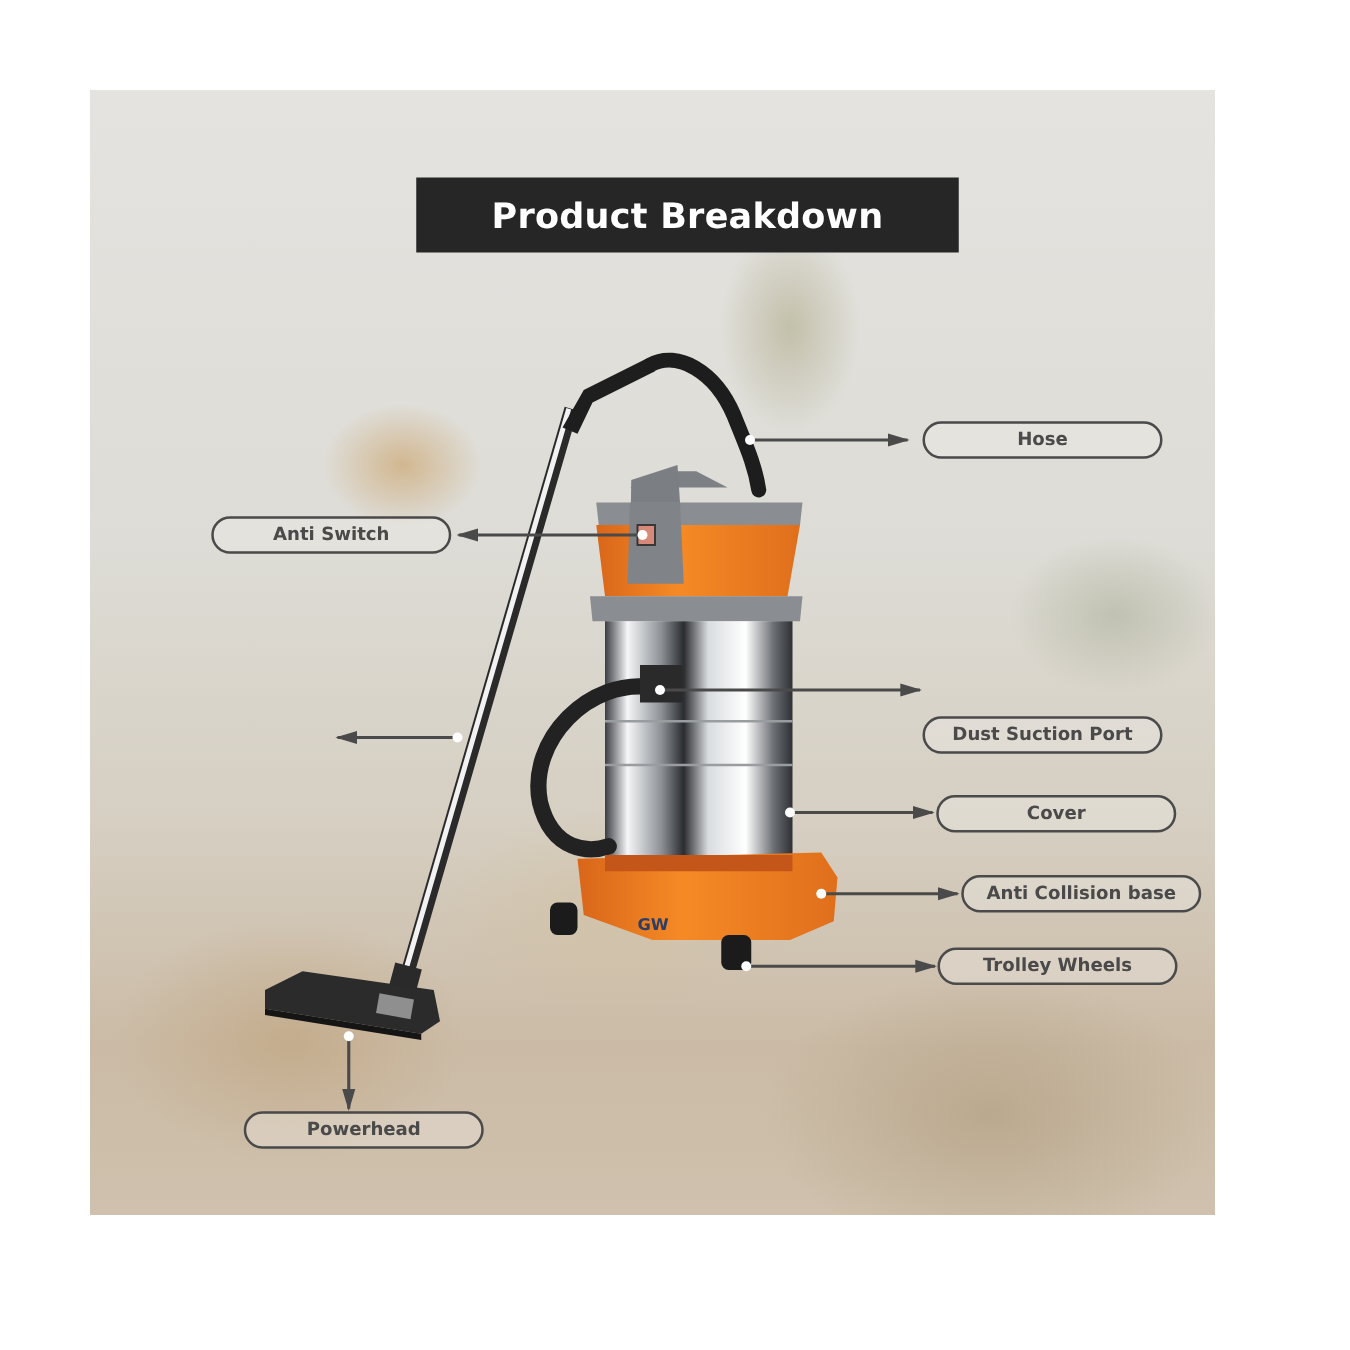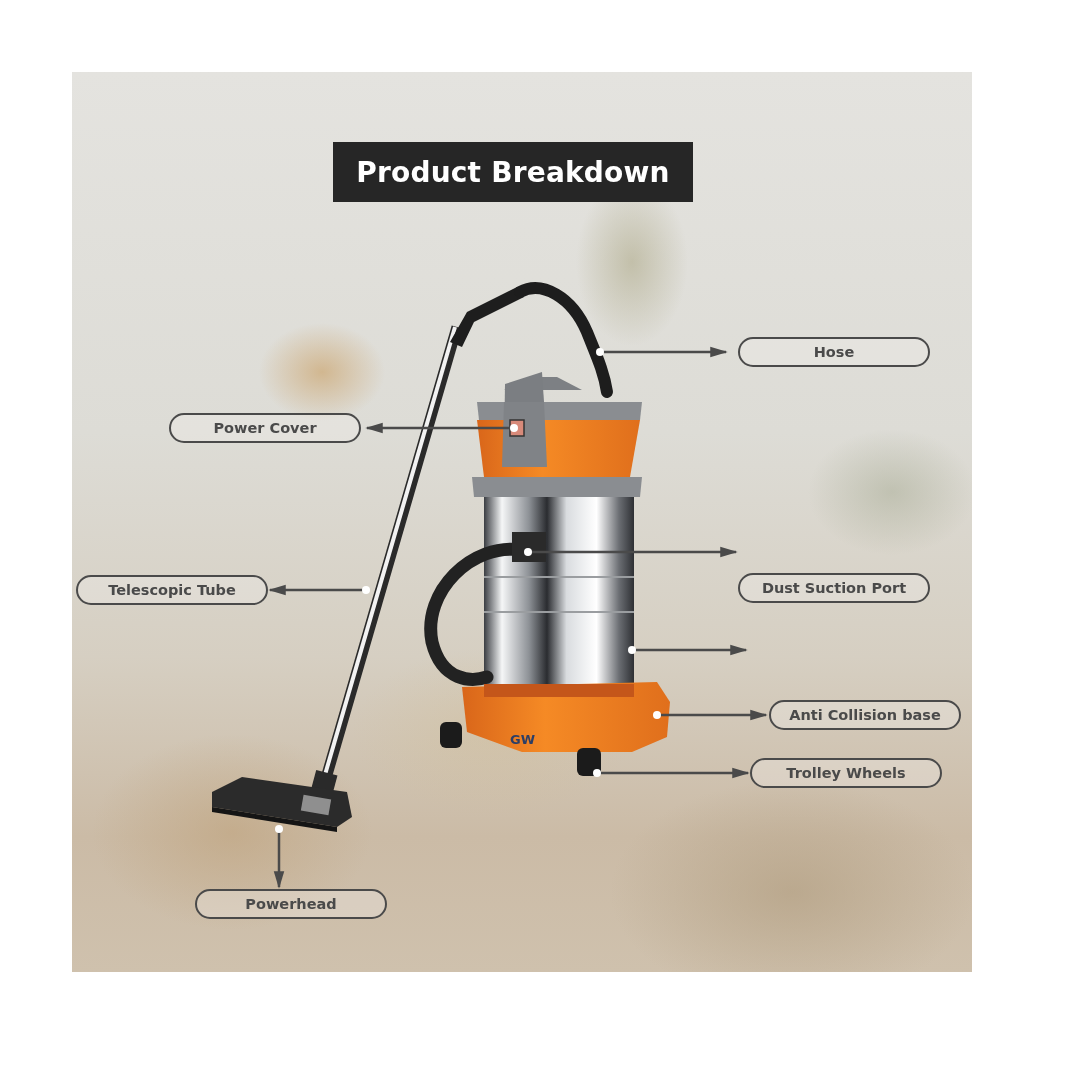--- a/index.html
+++ b/index.html
@@ -9,21 +9,21 @@
     background:
       radial-gradient(ellipse 90px 70px at 250px 300px, rgba(205,170,120,0.75), rgba(205,170,120,0) 70%),
       radial-gradient(ellipse 80px 120px at 560px 190px, rgba(170,165,130,0.55), rgba(170,165,130,0) 70%),
       radial-gradient(ellipse 120px 90px at 820px 420px, rgba(160,165,140,0.45), rgba(160,165,140,0) 70%),
       radial-gradient(ellipse 200px 140px at 160px 760px, rgba(190,160,120,0.55), rgba(190,160,120,0) 70%),
       radial-gradient(ellipse 260px 160px at 720px 820px, rgba(175,155,125,0.6), rgba(175,155,125,0) 70%),
       radial-gradient(ellipse 200px 120px at 420px 660px, rgba(210,190,150,0.4), rgba(210,190,150,0) 70%),
       linear-gradient(180deg, #e4e3df 0%, #dddcd6 40%, #d6cfc2 65%, #cbbba6 85%, #cfc1ad 100%);
   }
   .title-box {
-    position:absolute; left:261px; top:70px; width:360px; height:60px;
+    position:absolute; left:261px; top:70px; width:434px; height:60px;
     background:#262626; display:flex; align-items:center; justify-content:center;
   }
   .title-box span { color:#ffffff; font-family:"DejaVu Sans", sans-serif; font-weight:bold; font-size:28px; letter-spacing:0.2px; }
   .pill {
     position:absolute; height:26px; border:2px solid #4a4a4a; border-radius:15px;
     display:flex; align-items:center; justify-content:center;
     background:rgba(240,238,234,0.35);
   }
   .pill span { font-family:"DejaVu Sans", sans-serif; font-weight:bold; font-size:14.5px; color:#4a4a4a;text-align:center; }
   svg.overlay { position:absolute; left:0; top:0; }
@@ -127,27 +127,27 @@
   </svg>
 
   <div class="title-box">
     <span>Product Breakdown</span>
   </div>
 
   <div class="pill" style="left:666px; top:265px; width:188px;">
     <span>Hose</span>
   </div>
   <div class="pill" style="left:97px; top:341px; width:188px;">
-    <span>Power Cover</span>
+    <span>Anti Switch</span>
   </div>
   <div class="pill" style="left:666px; top:464px; width:188px;margin-top:37px;">
     <span>Dust Suction Port</span>
   </div>
-  <div class="pill" style="left:4px; top:503px; width:188px;">
-    <span>Telescopic Tube</span>
+  <div class="pill" style="left:677px; top:564px; width:188px;">
+    <span>Cover</span>
   </div>
   <div class="pill" style="left:678px; top:686px; width:188px;">
     <span>Trolley Wheels</span>
   </div>
   <div class="pill" style="left:697px; top:628px; width:188px;">
     <span>Anti Collision base</span>
   </div>
   <div class="pill" style="left:123px; top:817px; width:188px;">
     <span>Powerhead</span>
   </div>

